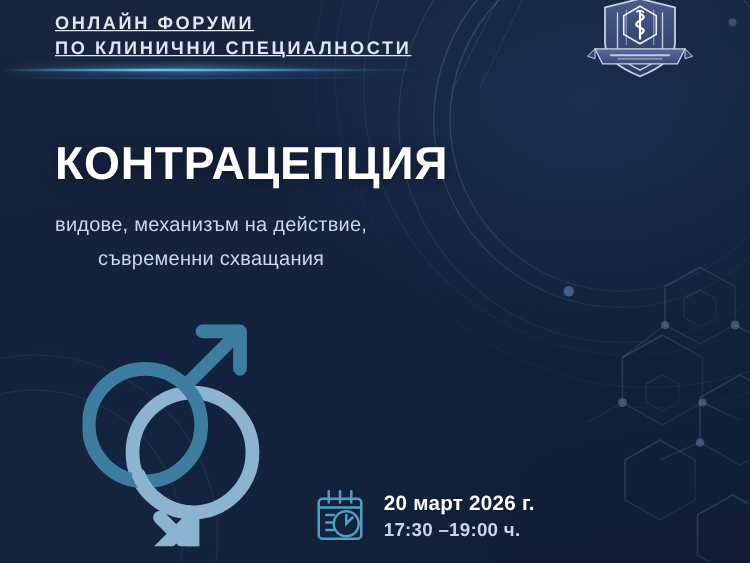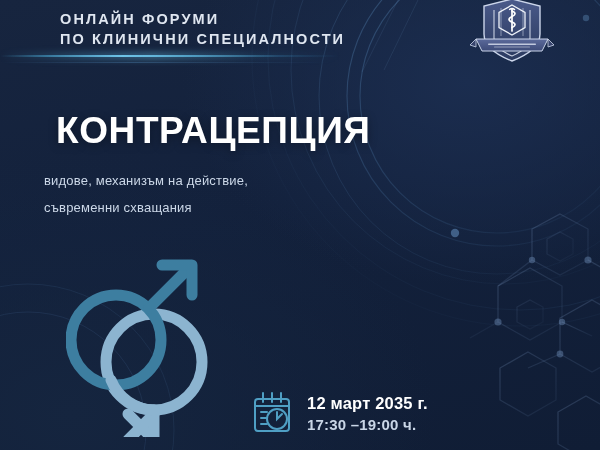--- a/index.html
+++ b/index.html
@@ -56,56 +56,57 @@
     width:330px; height:1px;
     background:linear-gradient(to right,
         rgba(70,120,170,0) 0%,
         rgba(80,135,185,0.35) 40%,
         rgba(70,120,170,0.12) 80%,
         rgba(70,120,170,0) 100%);
   }
 
   
   .eyebrow {
-    position:absolute; left:60px; top:9px;
+    position:absolute; left:44px; top:9px;
     color:#dfe6f0;
     font-size:14.5px;
     font-weight:600;
     letter-spacing:2.1px;
     line-height:20px;
     text-transform:uppercase;
     white-space:pre-line;
+    text-decoration:underline;
   }
 
   
   .crest { position:absolute; left:466px; top:-2px; width:92px; height:66px; }
   .crest svg { display:block; width:92px; height:66px; }
 
   
   .title {
     position:absolute; left:44px; top:110px;
     color:#ffffff;
     font-size:37px;
     font-weight:700;
     letter-spacing:0.6px;
     line-height:42px;
     text-shadow:0 2px 10px rgba(0,0,0,0.35);
-    margin-left:12px;
   }
 
   
   .subtitle {
     position:absolute; left:44px; top:168px;
     color:#ccd8e8;
-    font-size:13px;
+    font-size:16px;
     font-weight:400;
     line-height:26.5px;
     letter-spacing:0.2px;
     white-space:pre-line;
     max-width:430px;
+    text-align:center;
   }
 
   
   .gender { position:absolute; left:66px; top:252px; width:180px; height:185px; }
   .gender svg { display:block; width:180px; height:185px; }
 
   
   .datebox {
     position:absolute; left:250px; top:391px;
     display:flex; align-items:center; gap:13px;
@@ -287,18 +288,18 @@
           <line x1="11" y1="33" x2="17" y2="33"></line>
         </g>
 
         <g stroke="#4f9fc4" stroke-width="2" fill="none" stroke-linecap="round">
           <circle cx="27" cy="28" r="10"></circle>
           <polyline points="27,21 27,28 32,23"></polyline>
         </g>
       </svg>
     </div>
     <div class="date-text">
-      <div class="date-main">12 март 2035 г.</div>
+      <div class="date-main">20 март 2026 г.</div>
       <div class="date-time">17:30 –19:00 ч.</div>
     </div>
   </div>
 
 </div>
 
 </body></html>

